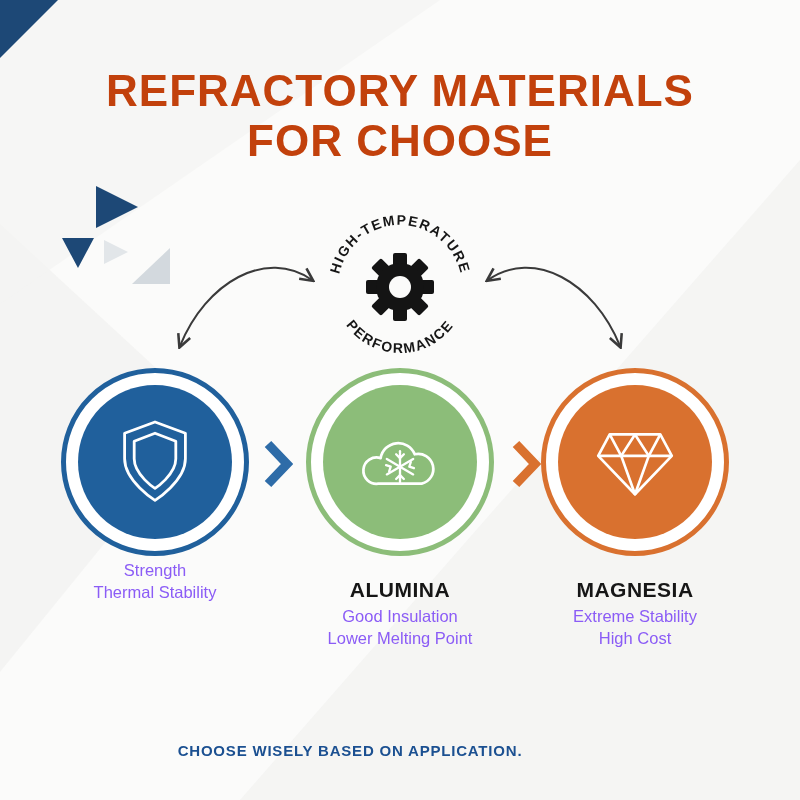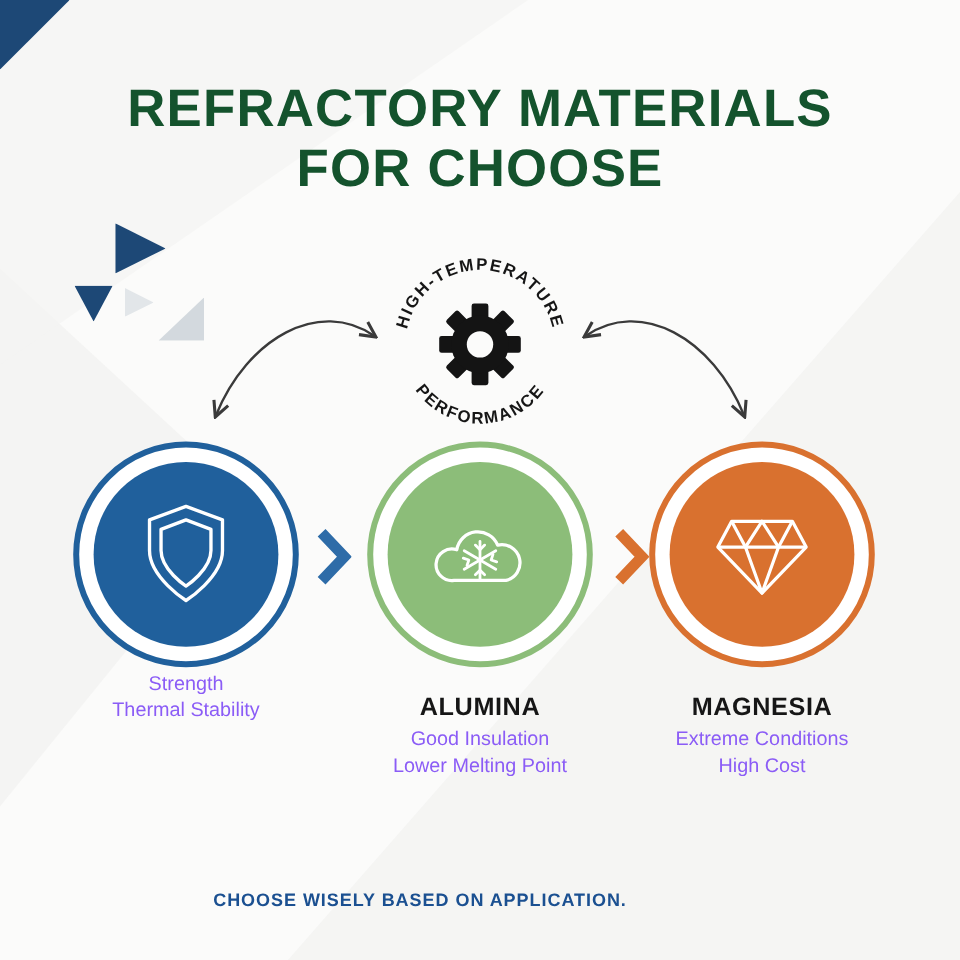--- a/index.html
+++ b/index.html
@@ -23,21 +23,21 @@
     clip-path:polygon(0 0,100% 50%,0 100%);}
   .tri-2{left:62px;top:238px;width:32px;height:30px;background:#1d4876;
     clip-path:polygon(0 0,100% 0,50% 100%);}
   .tri-3{left:132px;top:248px;width:38px;height:36px;background:#d3d9de;
     clip-path:polygon(0 100%,100% 0,100% 100%);}
   .tri-4{left:104px;top:240px;width:24px;height:24px;background:#e2e6e9;
     clip-path:polygon(0 0,100% 50%,0 100%);}
 
   
   .title{position:absolute;left:0;top:66px;width:800px;text-align:center;
-    color:#14532d;font-weight:800;font-size:44px;line-height:50px;letter-spacing:1px;}
+    color:#c2410c;font-weight:800;font-size:44px;line-height:50px;letter-spacing:1px;}
 
   
   .hub{position:absolute;left:290px;top:177px;width:220px;height:220px;}
   .hub-text{font-size:14px;font-weight:700;letter-spacing:1.5px;fill:#161616;}
 
   
   .arrows{position:absolute;left:0;top:0;pointer-events:none;}
 
   
   .material{position:absolute;width:194px;text-align:center;}
@@ -180,20 +180,20 @@
         <svg width="92" height="80" viewBox="0 0 120 100" fill="none" stroke="#ffffff" stroke-width="3.5" stroke-linejoin="round">
           <path d="M27 14 L93 14 L108 42 L60 92 L12 42 Z"></path>
           <line x1="12" y1="42" x2="108" y2="42"></line>
           <polyline points="27,14 42,42 60,92 78,42 93,14"></polyline>
           <polyline points="42,42 60,14 78,42"></polyline>
         </svg>
       </div>
     </div>
     <div class="mat-name">MAGNESIA</div>
     <div class="mat-trait">
-      <div>Extreme Conditions</div>
+      <div>Extreme Stability</div>
       <div>High Cost</div>
     </div>
   </div>
 
   <div class="footer">CHOOSE WISELY BASED ON APPLICATION.</div>
 
 </div>
 
 </body></html>

